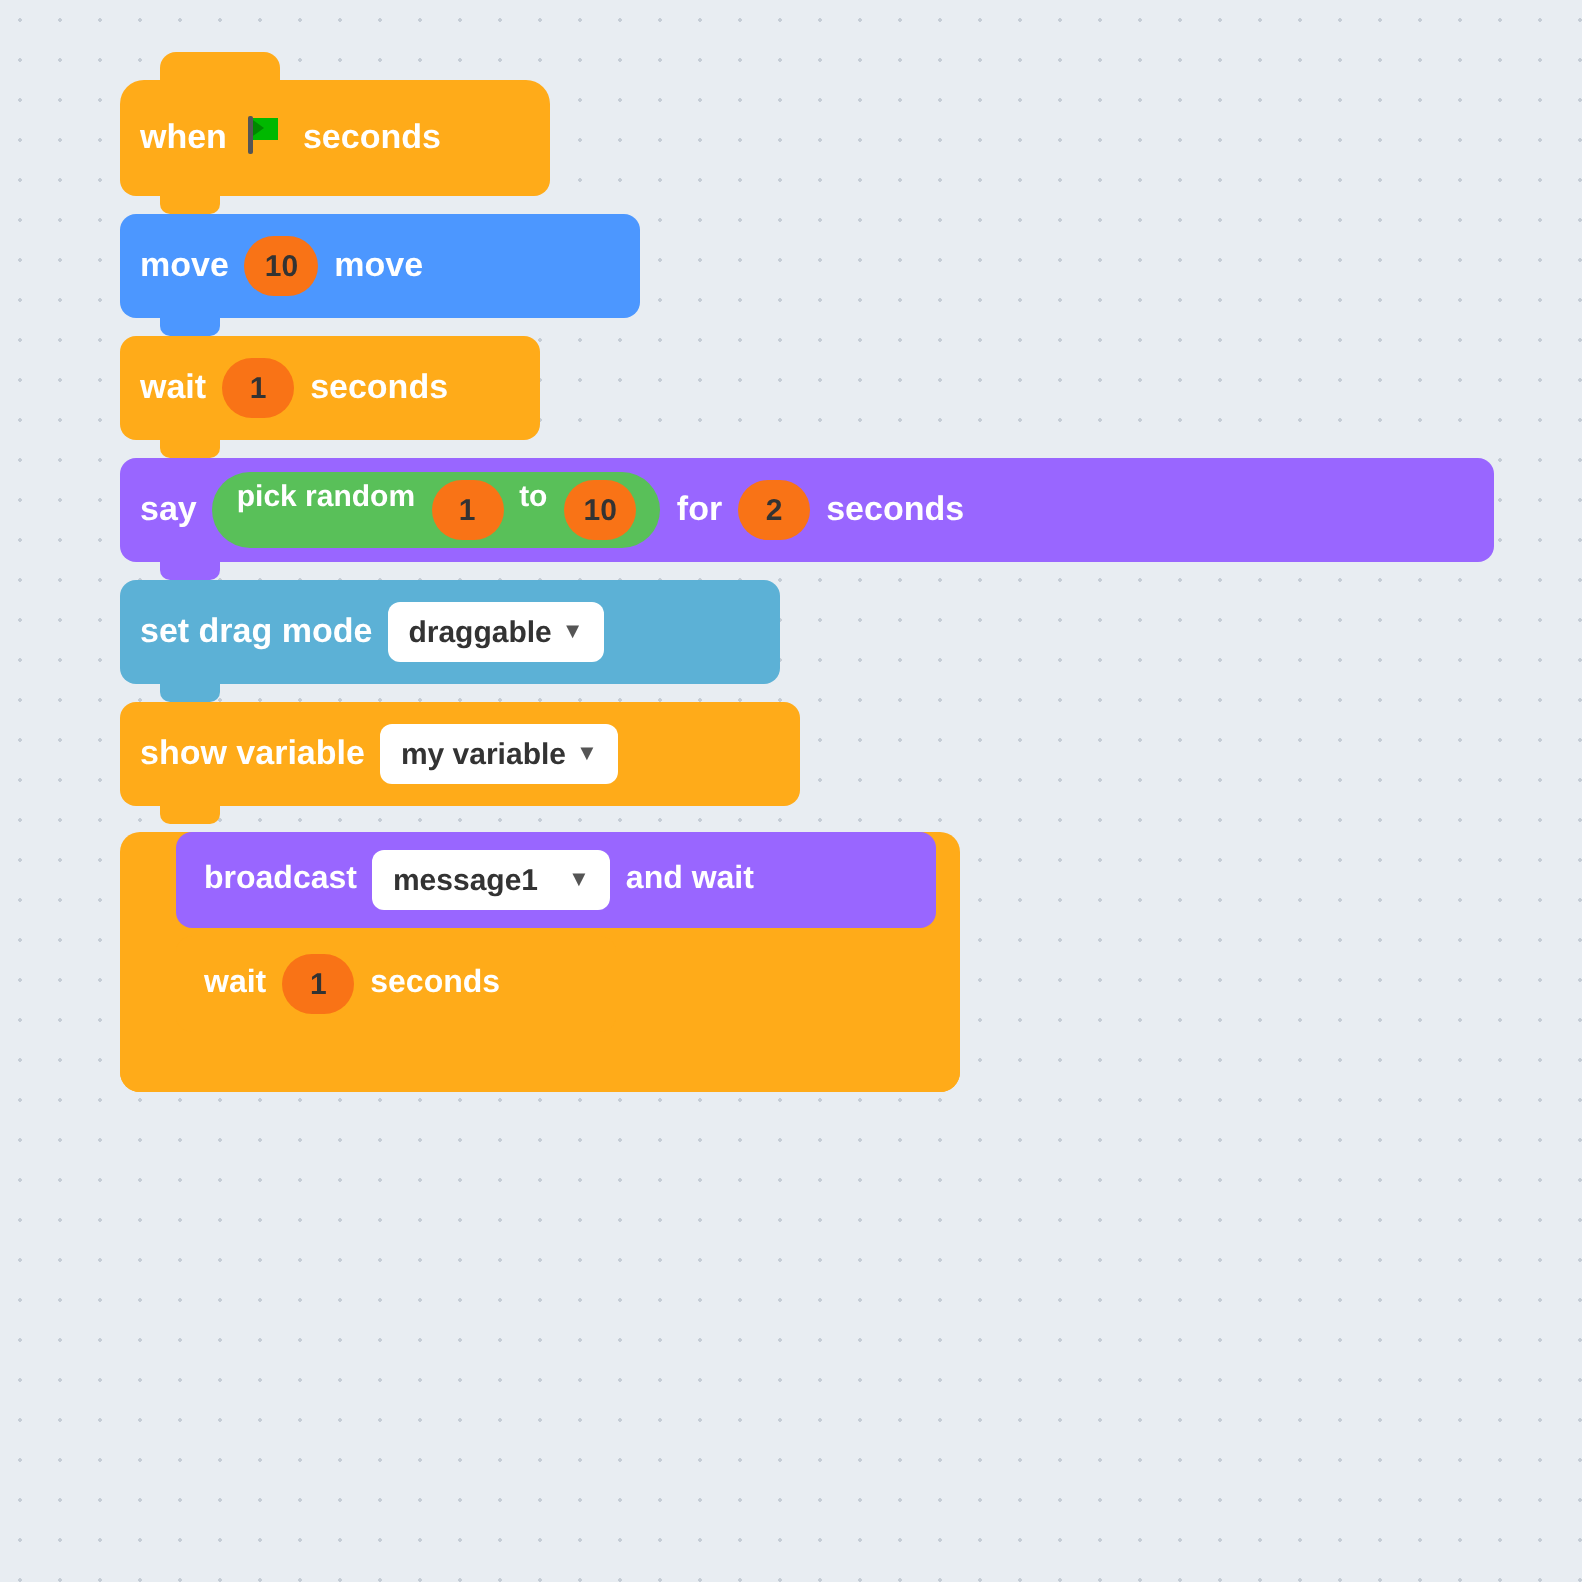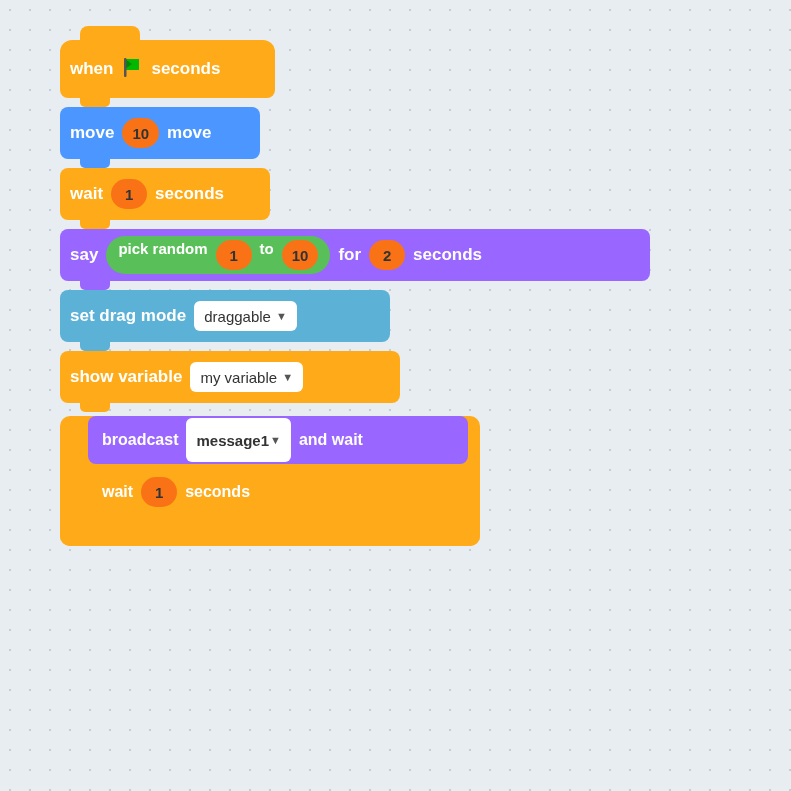--- a/index.html
+++ b/index.html
@@ -108,21 +108,21 @@
       height: 30px;
     }
 
     
     .dropdown-pill {
       background-color: white;
       color: #333;
       border-radius: 6px;
       padding: 3px 10px;
       font-size: 15px;
-      font-weight: normal;
+      font-weight: bold;
       display: inline-flex;
       align-items: center;
       gap: 5px;
       height: 30px;
       cursor: pointer;
     }
     .dropdown-pill .arrow {
       font-size: 11px;
       color: #555;
     }
@@ -209,22 +209,22 @@
     
     .broadcast-dropdown {
       background-color: white;
       color: #333;
       border-radius: 6px;
       padding: 3px 10px;
       font-size: 15px;
       font-weight: bold;
       display: inline-flex;
       align-items: center;
-      gap: 1px;
-      height: 44px;
+      gap: 15px;
+      height: 30px;
     }
   </style>
 </head>
 <body>
 
 <div class="blocks-container">
 
   <div class="block-row">
     <div class="block hat-block block-connector notch-bottom" style="background-color:#FFAB19; width:215px;">
       <span>when</span>
@@ -233,37 +233,37 @@
           <polygon points="4,2 18,2 18,13 4,13" fill="#00b800"></polygon>
           <polygon points="4,2 11,7 4,12" fill="#008800"></polygon>
           <rect x="3" y="1" width="2.5" height="19" fill="#555" rx="1"></rect>
         </svg>
       </span>
       <span>seconds</span>
     </div>
   </div>
 
   <div class="block-row notch-top" style="margin-top:0px;">
-    <div class="block block-motion block-connector notch-bottom" style="margin-top:9px; width:200px;">
+    <div class="block block-motion block-connector notch-bottom" style="margin-top:9px; width:260px;">
       <span>move</span>
       <span class="value-bubble">10</span>
       <span>move</span>
     </div>
   </div>
 
   <div class="block-row">
     <div class="block block-orange block-connector notch-bottom" style="margin-top:9px; width:210px;">
       <span>wait</span>
       <span class="value-bubble">1</span>
       <span>seconds</span>
     </div>
   </div>
 
   <div class="block-row">
-    <div class="block block-purple block-connector notch-bottom" style="margin-top:9px; width:590px;">
+    <div class="block block-purple block-connector notch-bottom" style="margin-top:9px; width:687px;">
       <span>say</span>
       <div class="pick-random-block">
         <span>pick random</span>
         <span class="value-bubble">1</span>
         <span>to</span>
         <span class="value-bubble">10</span>
       </div>
       <span>for</span>
       <span class="value-bubble">2</span>
       <span>seconds</span>

